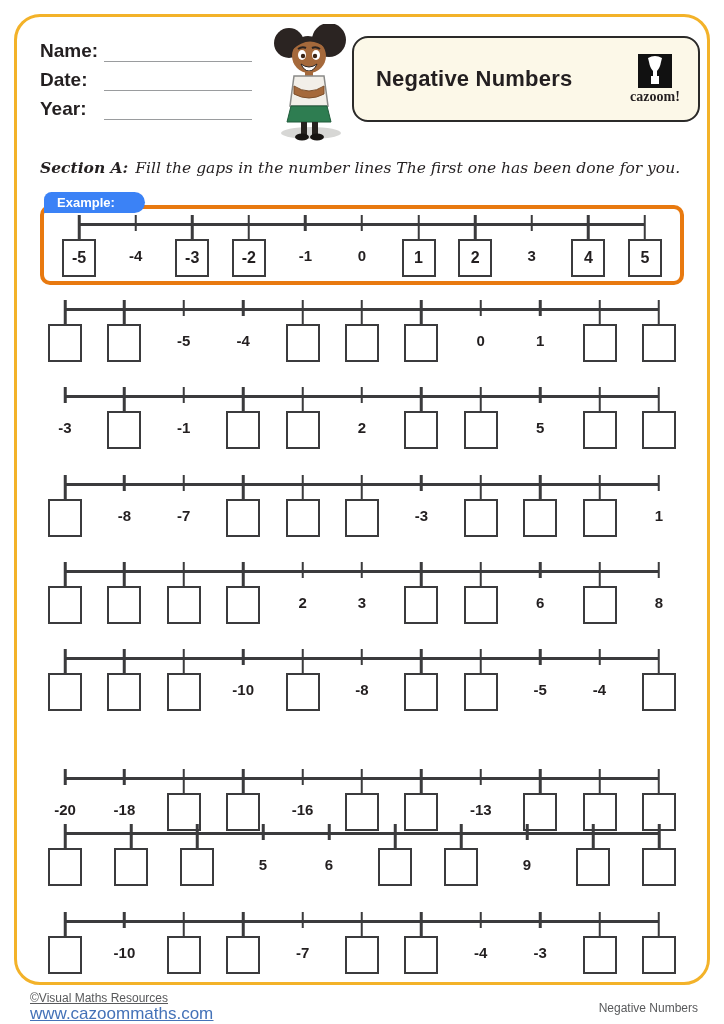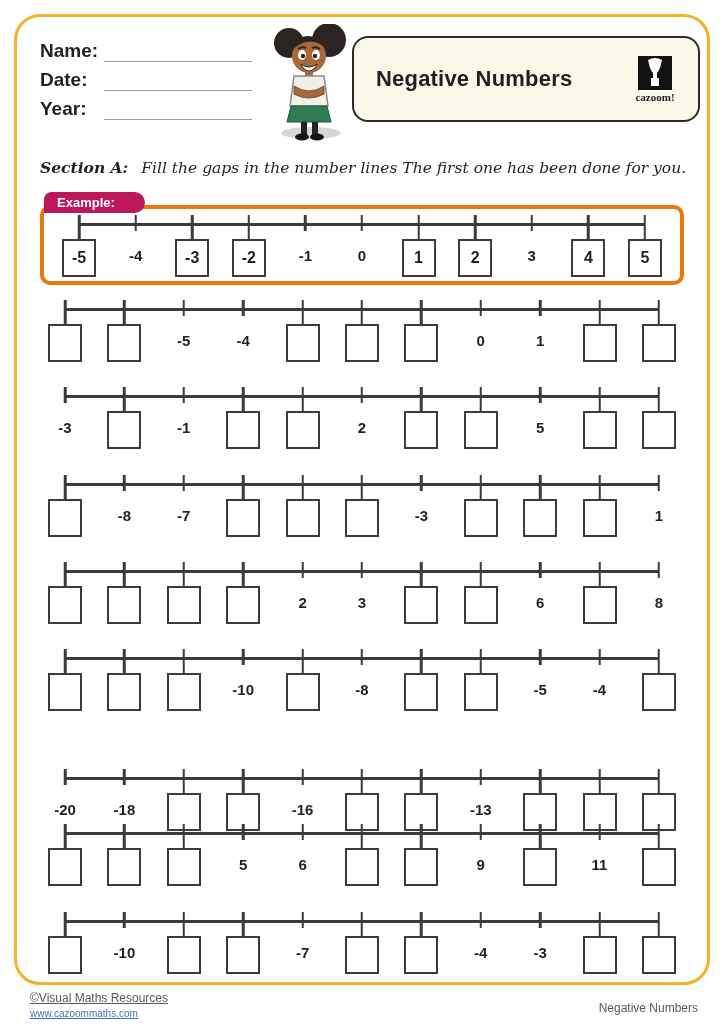--- a/index.html
+++ b/index.html
@@ -21,35 +21,35 @@
   .character{position:absolute;left:264px;top:24px;width:96px;height:118px;}
   
   .title-box{
     position:absolute;left:352px;top:36px;width:348px;height:86px;box-sizing:border-box;
     background:#FCF8E8;border:2.5px solid #2B2A29;border-radius:16px;
     display:flex;align-items:center;
   }
   .title-text{font-size:22px;font-weight:bold;margin-left:22px;flex:1;letter-spacing:.2px;}
   .logo{width:62px;margin-right:12px;text-align:center;}
   .logo-mark{display:block;margin:0 auto;}
-  .logo-text{font-family:"Liberation Serif",serif;font-weight:bold;font-size:11px;margin-top:1px;}
+  .logo-text{font-family:"Liberation Serif",serif;font-weight:bold;font-size:14px;margin-top:1px;}
   
   .section-line{
     position:absolute;left:40px;top:158px;width:650px;
     font-family:"DejaVu Serif",serif;font-style:italic;font-size:15.5px;
   }
-  .section-label{font-weight:bold;margin-right:13px;}
+  .section-label{font-weight:bold;margin-right:7px;}
   
   .example-box{
     position:absolute;left:40px;top:205px;width:644px;height:80px;box-sizing:border-box;
     border:4px solid #E8790F;border-radius:10px;background:#fff;
   }
   .example-tab{
     position:absolute;left:44px;top:192px;z-index:2;
-    background:#be185d;color:#fff;font-weight:bold;font-size:13px;
+    background:#3b82f6;color:#fff;font-weight:bold;font-size:13px;
     padding:3px 30px 3px 13px;border-radius:10px 14px 14px 0;
   }
   
   .numline{position:absolute;left:36px;width:652px;height:72px;}
   .numline .hline{position:absolute;top:10px;left:29px;right:29px;height:2.5px;background:#3B3B3D;}
   .numline .cells{position:absolute;left:0;right:0;top:0;display:flex;justify-content:space-between;}
   .cell{position:relative;width:58px;height:70px;}
   .tick{position:absolute;left:50%;transform:translateX(-50%);top:2px;width:2.5px;height:16px;background:#3B3B3D;}
   .cell.boxed .tick{height:25px;}
   .abox{
@@ -61,21 +61,21 @@
   .numlabel{
     position:absolute;left:50%;transform:translateX(-50%);top:34px;
     font-weight:bold;font-size:15px;white-space:nowrap;
   }
   
   .numline--example{left:8px;top:4px;width:620px;}
   .numline--example .hline{left:27px;right:27px;}
   .numline--example .cell{width:54px;}
   
   .footer-left{position:absolute;left:30px;top:991px;font-size:12px;color:#58595B;line-height:15px;text-decoration:underline;}
-  .footer-left a{color:#4472B8;text-decoration:underline;font-size:10px;}
+  .footer-left a{color:#4472B8;text-decoration:underline;font-size:17px;}
   .footer-right{position:absolute;right:26px;top:1001px;font-size:12px;color:#58595B;}
 </style>
 </head>
 <body>
 
 <div class="page-frame"></div>
 
 <div class="header-fields">
   <div class="field">
     <span class="field-label">Name:</span>
@@ -511,24 +511,20 @@
           <div class="abox"></div>
         </div>
         <div class="cell">
           <div class="tick"></div>
           <div class="numlabel">9</div>
         </div>
         <div class="cell boxed">
           <div class="tick"></div>
           <div class="abox"></div>
         </div>
-        <div class="cell">
-          <div class="tick"></div>
-          <div class="numlabel">11</div>
-        </div>
         <div class="cell boxed">
           <div class="tick"></div>
           <div class="abox"></div>
         </div>
       </div>
     </div>
     <div class="numline" style="top: 910px;">
       <div class="hline"></div>
       <div class="cells">
         <div class="cell boxed">

